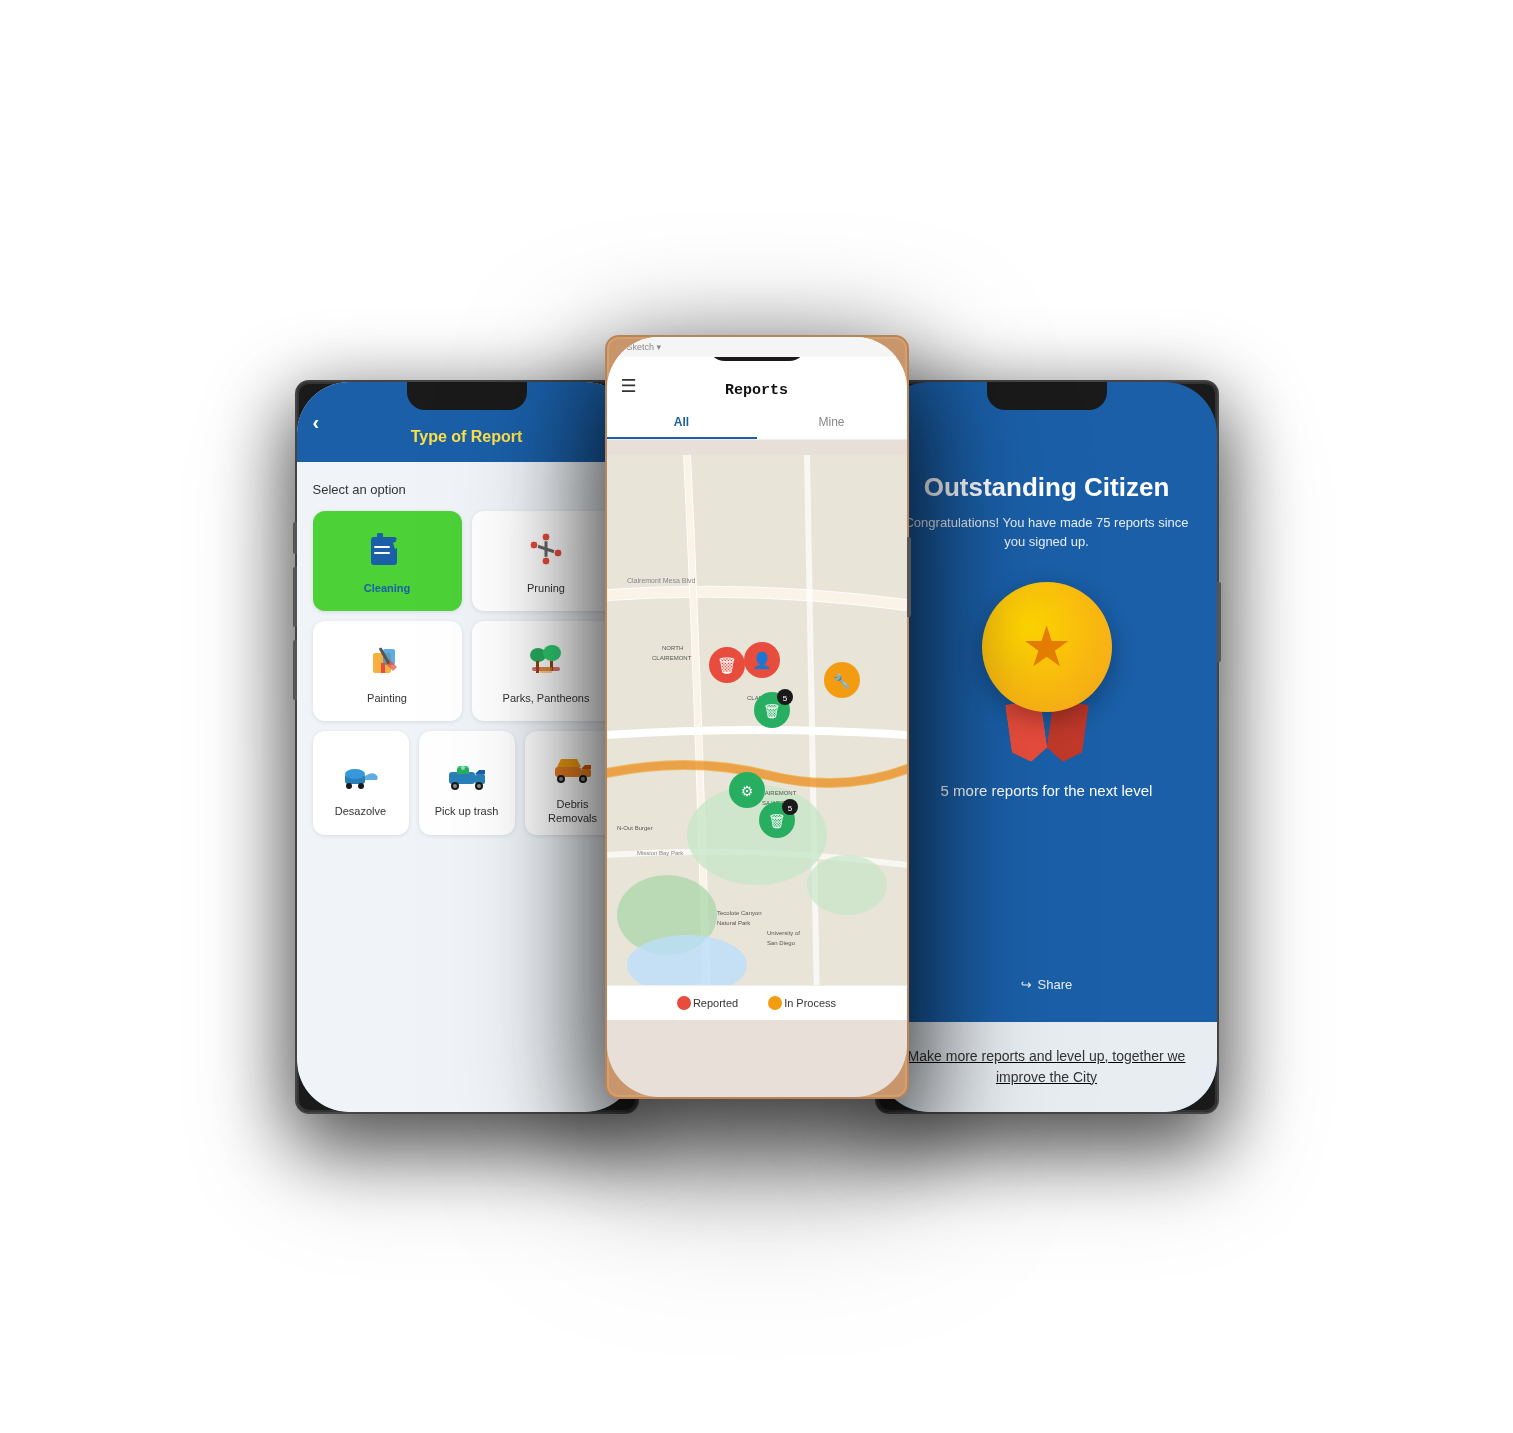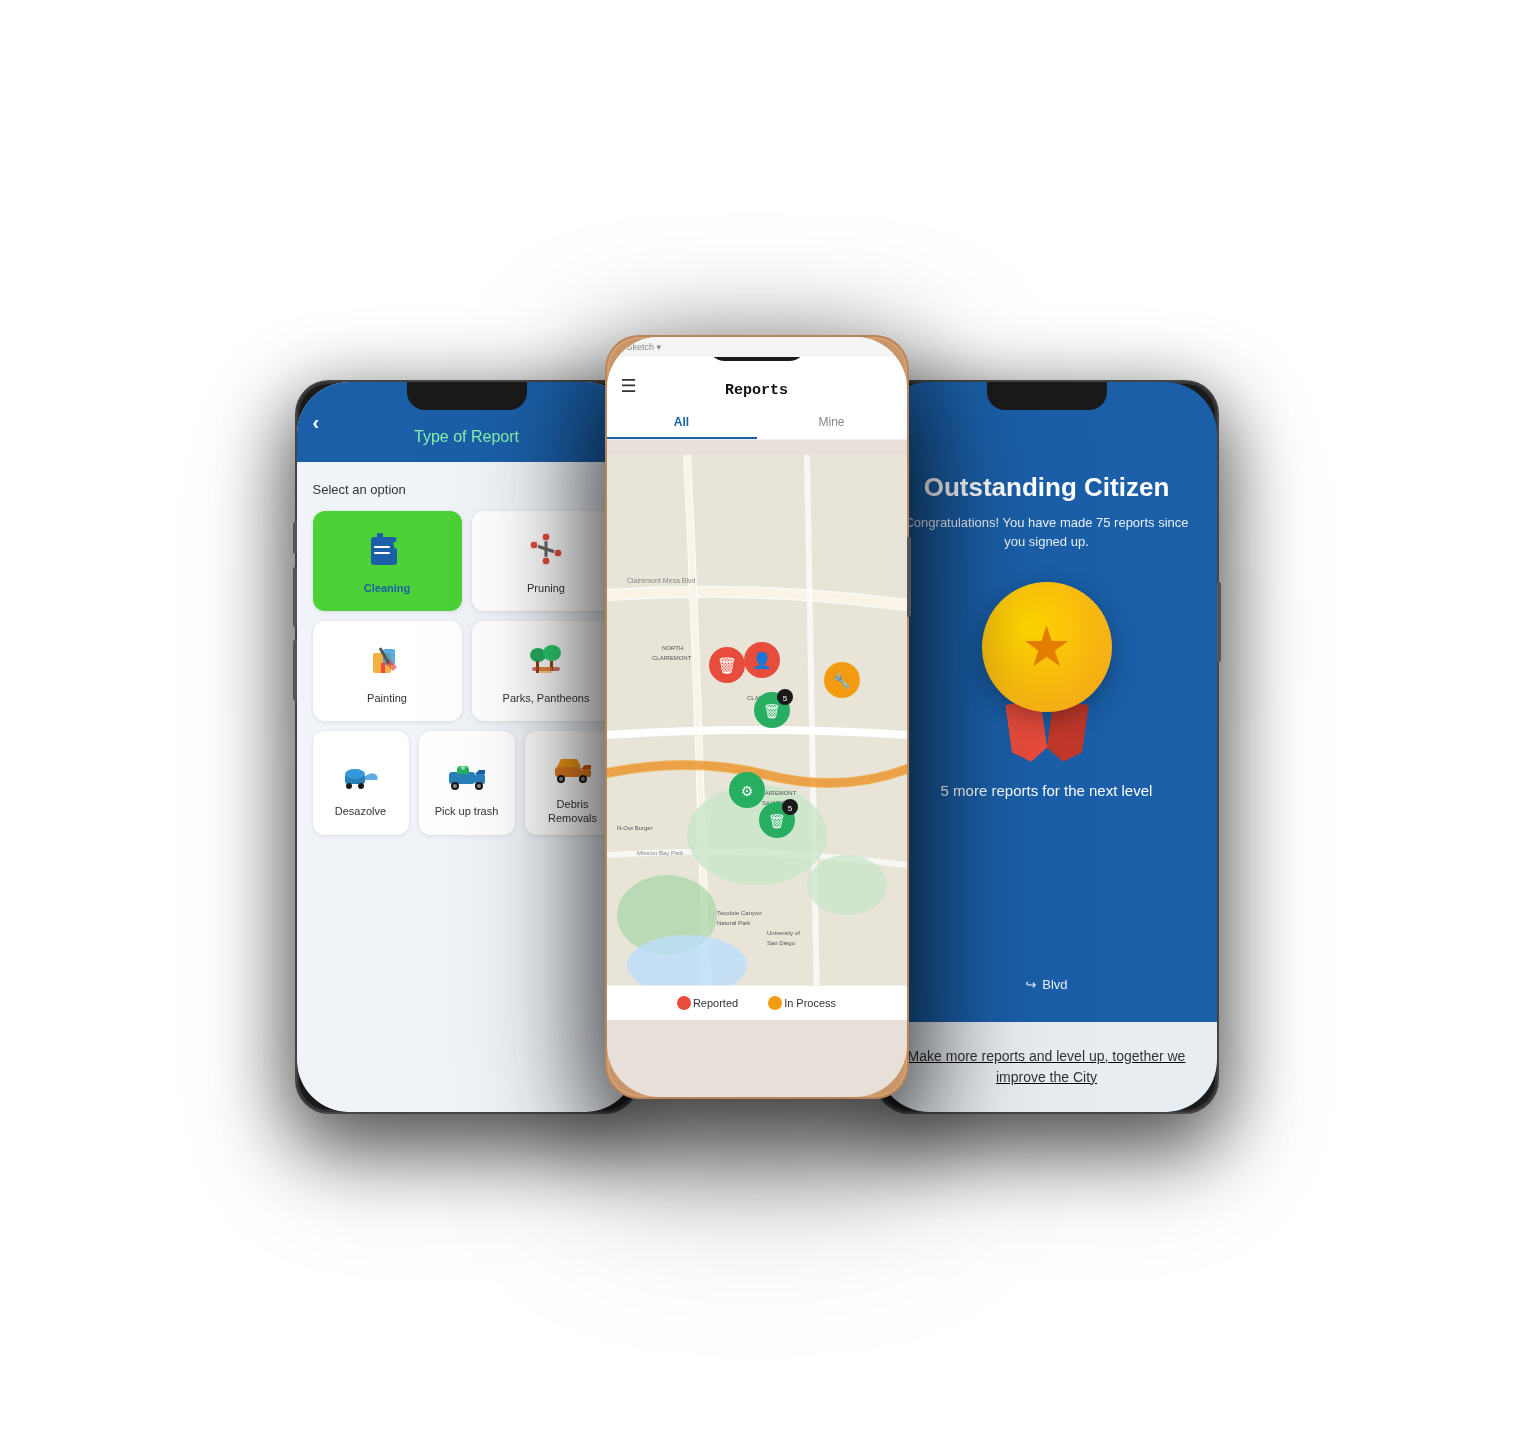--- a/index.html
+++ b/index.html
@@ -20,21 +20,21 @@
       justify-content: center;
       gap: 0px;
       position: relative;
       width: 1200px;
       height: 1300px;
     }
 
     
     .phone {
       position: relative;
-      border-radius: 32px;
+      border-radius: 12px;
       background: #1a1a1a;
       box-shadow:
         0 0 0 2px #444,
         0 30px 80px rgba(0,0,0,0.5),
         inset 0 0 0 2px #333;
     }
 
     .phone-inner {
       position: absolute;
       top: 0; left: 0; right: 0; bottom: 0;
@@ -160,23 +160,23 @@
       position: absolute;
       left: 16px;
       top: 50%;
       transform: translateY(-50%);
       color: white;
       font-size: 20px;
       font-weight: bold;
     }
 
     .screen1-header .title {
-      color: #86efac;
+      color: #fde047;
       font-size: 16px;
-      font-weight: 400;
+      font-weight: 700;
     }
 
     .screen1-body {
       padding: 20px 16px;
     }
 
     .select-label {
       font-size: 13px;
       color: #333;
       font-weight: 500;
@@ -708,21 +708,21 @@
             <div class="medal-ribbon">
               <div class="ribbon-left"></div>
               <div class="ribbon-right"></div>
             </div>
           </div>
 
           <p class="next-level-text">5 more reports for the next level</p>
 
           <div class="share-btn">
             <span>↪</span>
-            <span>Blvd</span>
+            <span>Share</span>
           </div>
         </div>
         <div class="screen3-footer">
           <p class="footer-text">Make more reports and level up, together we improve the City</p>
         </div>
       </div>
     </div>
   </div>
 
 </div>

